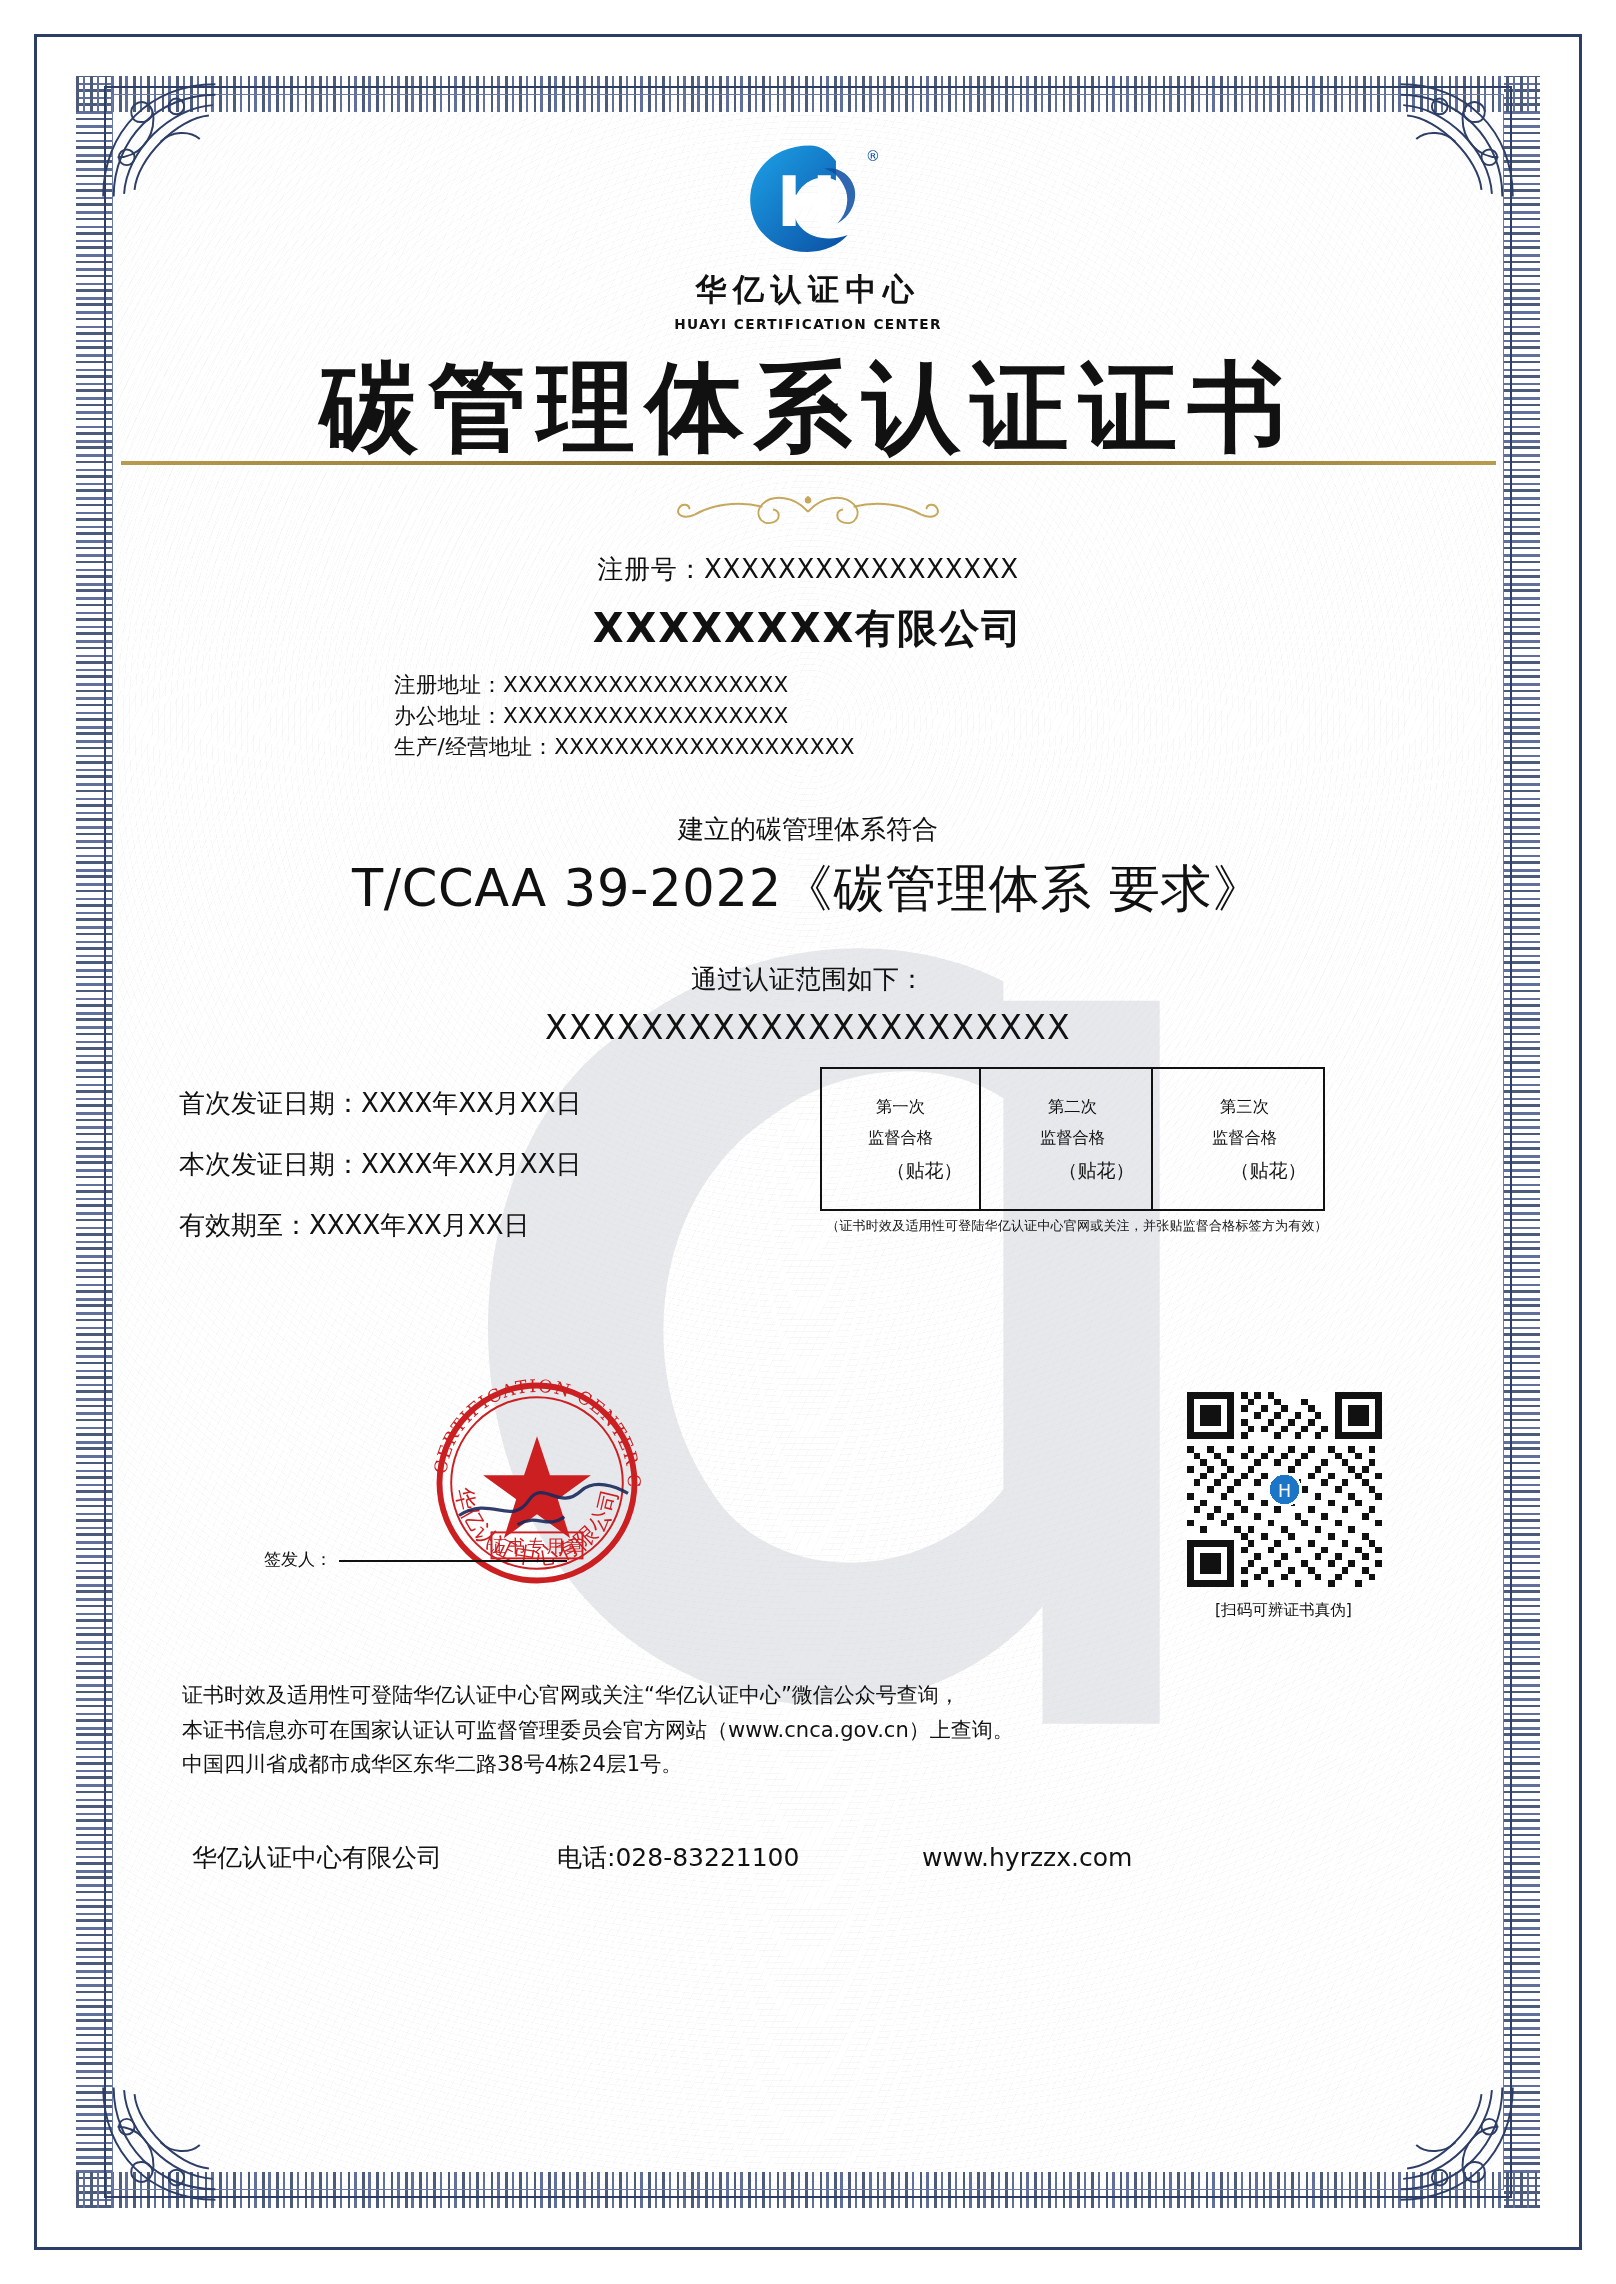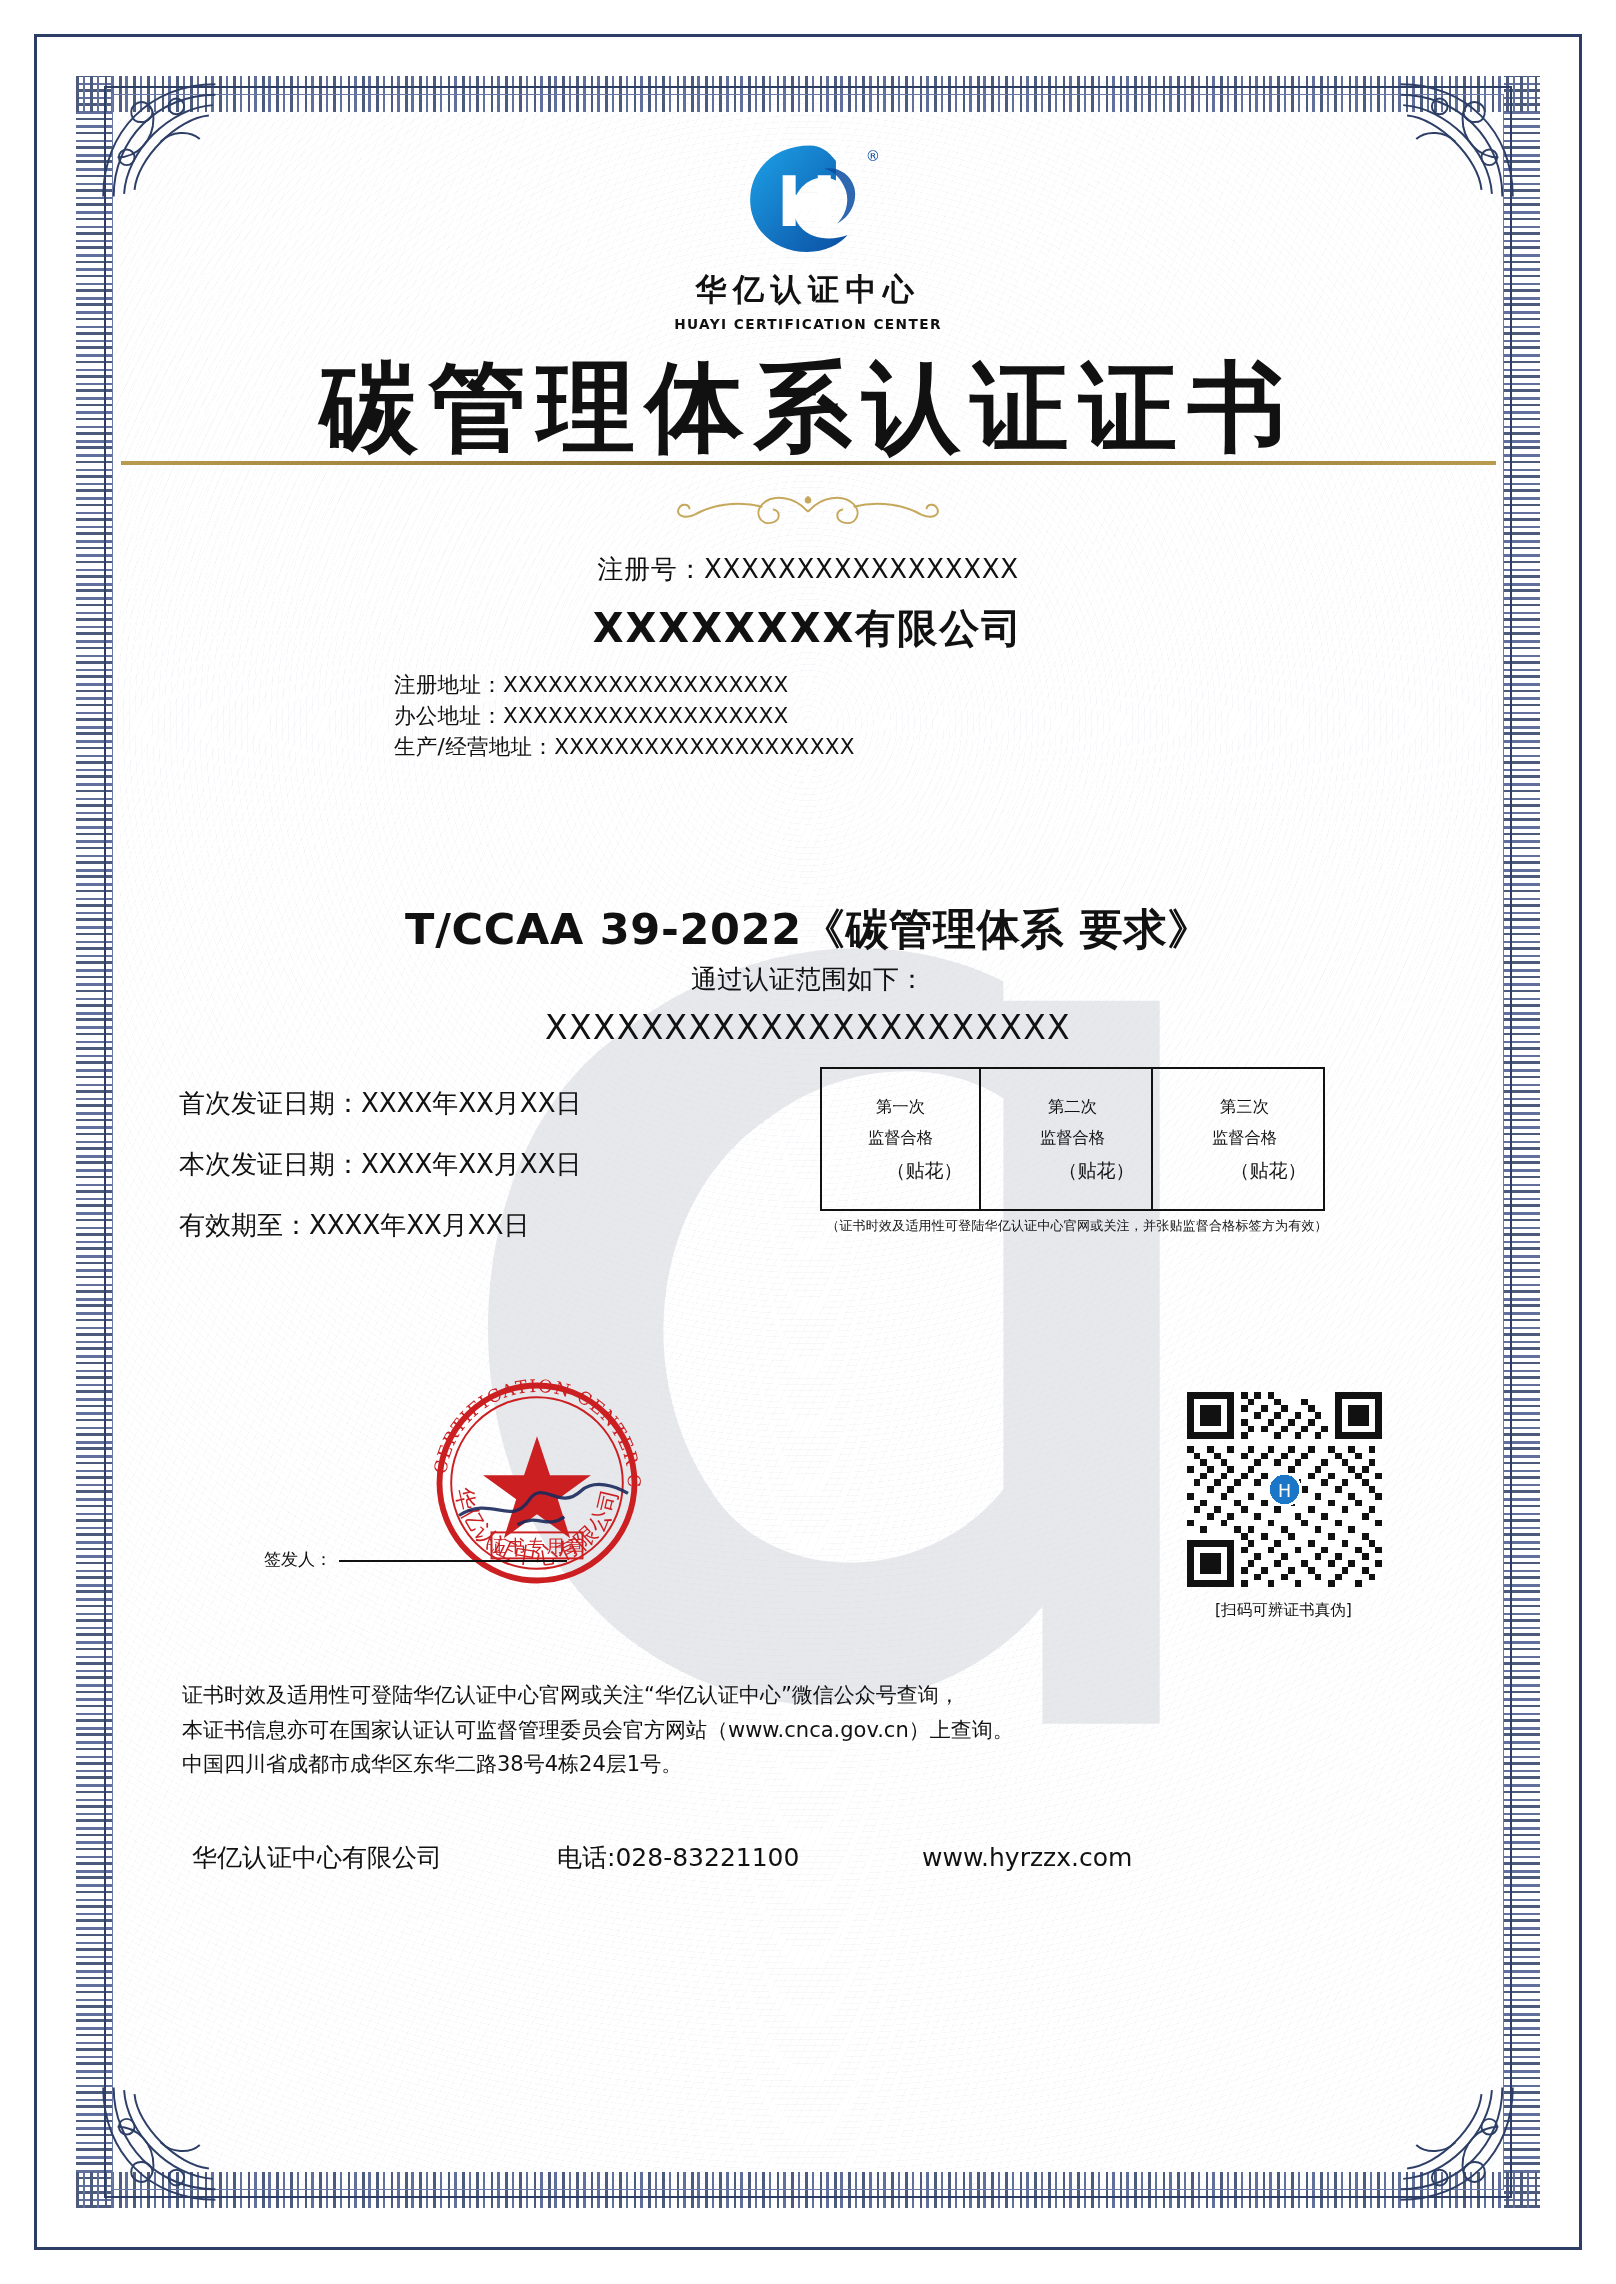--- a/index.html
+++ b/index.html
@@ -63,21 +63,21 @@
 
   
   .reg-no{position:absolute;top:456px;left:0;right:0;text-align:center;
       font-size:26px;letter-spacing:0.7px;}
   .company{position:absolute;top:505px;left:0;right:0;text-align:center;
       font-size:40px;font-weight:700;letter-spacing:2px;}
   .addr-block{position:absolute;top:573px;left:280px;font-size:21.5px;line-height:1.45;
       letter-spacing:0.3px;}
   .std-lead{position:absolute;top:716px;left:0;right:0;text-align:center;font-size:26px;}
   .std-name{position:absolute;top:759px;left:0;right:0;text-align:center;
-      font-size:43px;font-weight:700;letter-spacing:0.7px;margin-top:46px;}
+      font-size:51px;font-weight:400;letter-spacing:0.7px;}
   .scope-lead{position:absolute;top:866px;left:0;right:0;text-align:center;font-size:26px;}
   .scope-val{position:absolute;top:912px;left:0;right:0;text-align:center;
       font-size:33px;letter-spacing:1.3px;}
 
   
   .dates{position:absolute;top:977px;left:65px;font-size:26px;line-height:2.35;}
 
   
   .surv{position:absolute;top:971px;left:706px;width:501px;height:140px;
       border:2px solid #111;display:flex;gap:13px;}
@@ -223,20 +223,21 @@
 
     <div class="reg-no">注册号：XXXXXXXXXXXXXXXXX</div>
     <div class="company">XXXXXXXX有限公司</div>
 
     <div class="addr-block">
       <div>注册地址：XXXXXXXXXXXXXXXXXXX</div>
       <div>办公地址：XXXXXXXXXXXXXXXXXXX</div>
       <div>生产/经营地址：XXXXXXXXXXXXXXXXXXXX</div>
     </div>
 
+    <div class="std-lead">建立的碳管理体系符合</div>
     <div class="std-name">T/CCAA 39-2022《碳管理体系 要求》</div>
 
     <div class="scope-lead">通过认证范围如下：</div>
     <div class="scope-val">XXXXXXXXXXXXXXXXXXXXXX</div>
 
     <div class="dates">
       <div>首次发证日期：XXXX年XX月XX日</div>
       <div>本次发证日期：XXXX年XX月XX日</div>
       <div>有效期至：XXXX年XX月XX日</div>
     </div>

